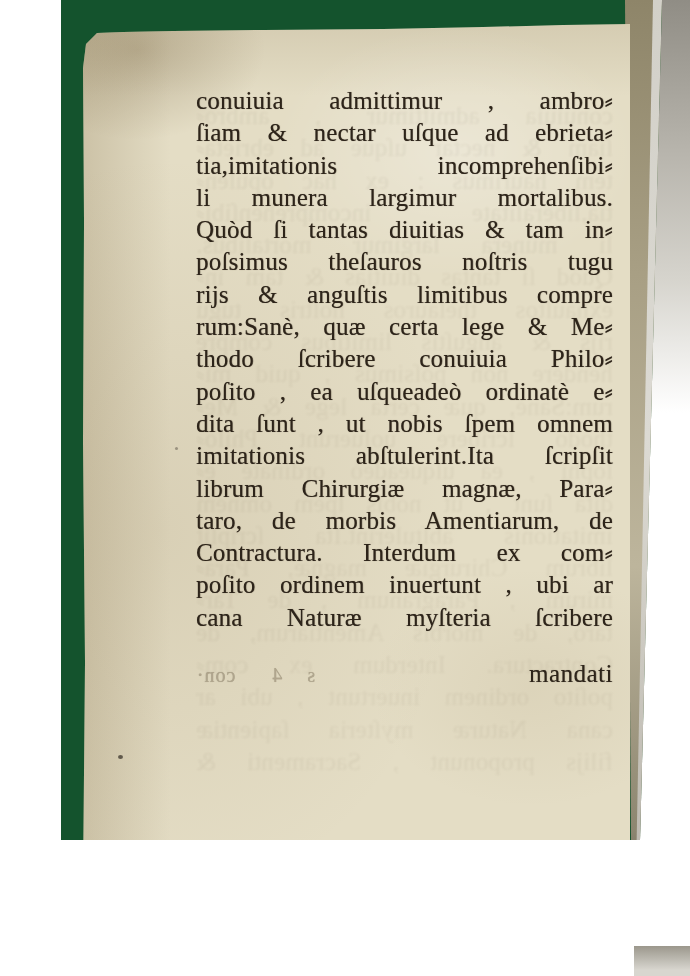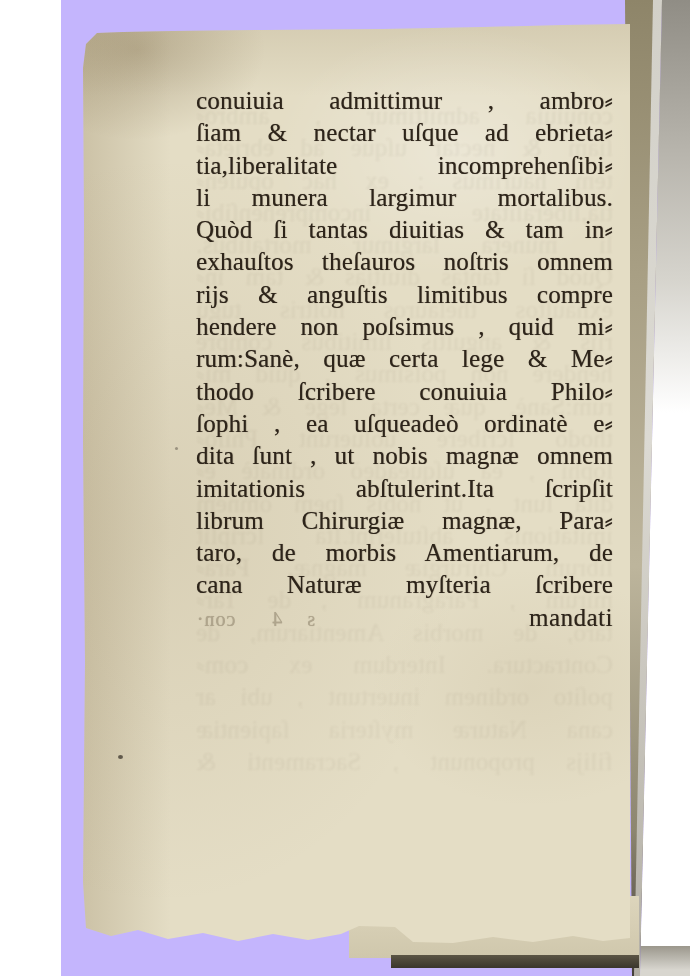--- a/index.html
+++ b/index.html
@@ -15,22 +15,22 @@
     position:absolute; left:652px; top:0; width:38px; height:430px;
     background:linear-gradient(to bottom,#908d85 0%,#b7b4ac 35%,#d6d4cd 65%,rgba(255,255,255,0) 96%);
   }
   .bottom-right-shade {
     position:absolute; left:634px; top:946px; width:56px; height:30px;
     background:linear-gradient(to bottom,#9b978c,#d8d6cf 80%);
   }
 
   
   .photo {
-    position:absolute; left:61px; top:0; width:601px; height:976px;
-    background:#c4b5fd;
+    position:absolute; left:61px; top:0; width:601px; height:840px;
+    background:#14532d;
     clip-path:polygon(0 0,100% 0,calc(100% - 22px) 100%,0 100%);
   }
 
   
   .fore-edge {
     position:absolute; left:0; top:0; width:601px; height:976px;
     background:linear-gradient(to bottom,#8e8569 0%,#a89f84 28%,#bdb59c 58%,#8d8670 85%,#45403a 100%);
     clip-path:polygon(564px 0,601px 0,579px 976px,571px 976px);
   }
   .edge-highlight {
@@ -92,21 +92,21 @@
   .catch-line {
     display:flex; justify-content:space-between; align-items:baseline;
     font-size:25px; line-height:32.3px;
     text-shadow:0.4px 0.4px 0.7px rgba(44,33,20,0.5);
   }
   .showthrough {
     transform:scaleX(-1); display:inline-block;
     font-size:20px; color:#8a7e66; opacity:0.55;
     filter:blur(0.4px); white-space:pre; letter-spacing:1px;
   }
-  .catchword { letter-spacing:0.5px; }
+  .catchword { letter-spacing:0.5px;margin-top:24px; }
 
   .speck {
     position:absolute; background:#3a332a; border-radius:50%; opacity:0.75;
   }
   .speck-1 { left:35px; top:733px; width:5px; height:4px; }
   .speck-2 { left:92px; top:425px; width:3px; height:3px; opacity:0.4; }
 </style>
 </head>
 <body>
 
@@ -141,33 +141,34 @@
         <div class="gline">Contractura. Interdum ex com⸗</div>
         <div class="gline">poſito ordinem inuertunt , ubi ar</div>
         <div class="gline">cana Naturæ myſteria ſapientiæ</div>
         <div class="gline">filijs proponunt , Sacramenti &amp;</div>
       </div>
 
     <div class="text-block">
 
       <div class="line">conuiuia admittimur , ambro⸗</div>
         <div class="line">ſiam &amp; nectar uſque ad ebrieta⸗</div>
-        <div class="line">tia,liberalitate incomprehenſibi⸗</div>
+        <div class="line">tia,imitationis incomprehenſibi⸗</div>
         <div class="line">li munera largimur mortalibus.</div>
         <div class="line">Quòd ſi tantas diuitias &amp; tam in⸗</div>
-        <div class="line">exhauſtos theſauros noſtris omnem</div>
+        <div class="line">poſsimus theſauros noſtris tugu</div>
         <div class="line">rijs &amp; anguſtis limitibus compre</div>
-        <div class="line">hendere non poſsimus , quid mi⸗</div>
         <div class="line">rum:Sanè, quæ certa lege &amp; Me⸗</div>
         <div class="line">thodo ſcribere conuiuia Philo⸗</div>
-        <div class="line">ſophi , ea uſqueadeò ordinatè e⸗</div>
-        <div class="line">dita ſunt , ut nobis magnæ omnem</div>
+        <div class="line">poſito , ea uſqueadeò ordinatè e⸗</div>
+        <div class="line">dita ſunt , ut nobis ſpem omnem</div>
         <div class="line">imitationis abſtulerint.Ita ſcripſit</div>
         <div class="line">librum Chirurgiæ magnæ, Para⸗</div>
         <div class="line">taro, de morbis Amentiarum, de</div>
+        <div class="line">Contractura. Interdum ex com⸗</div>
+        <div class="line">poſito ordinem inuertunt , ubi ar</div>
         <div class="line">cana Naturæ myſteria ſcribere</div>
         <div class="catch-line">
         <span class="showthrough">s    4      con·</span>
         <span class="catchword">mandati</span>
       </div>
     </div>
 
     <div class="speck speck-1"></div>
     <div class="speck speck-2"></div>
   </div>

